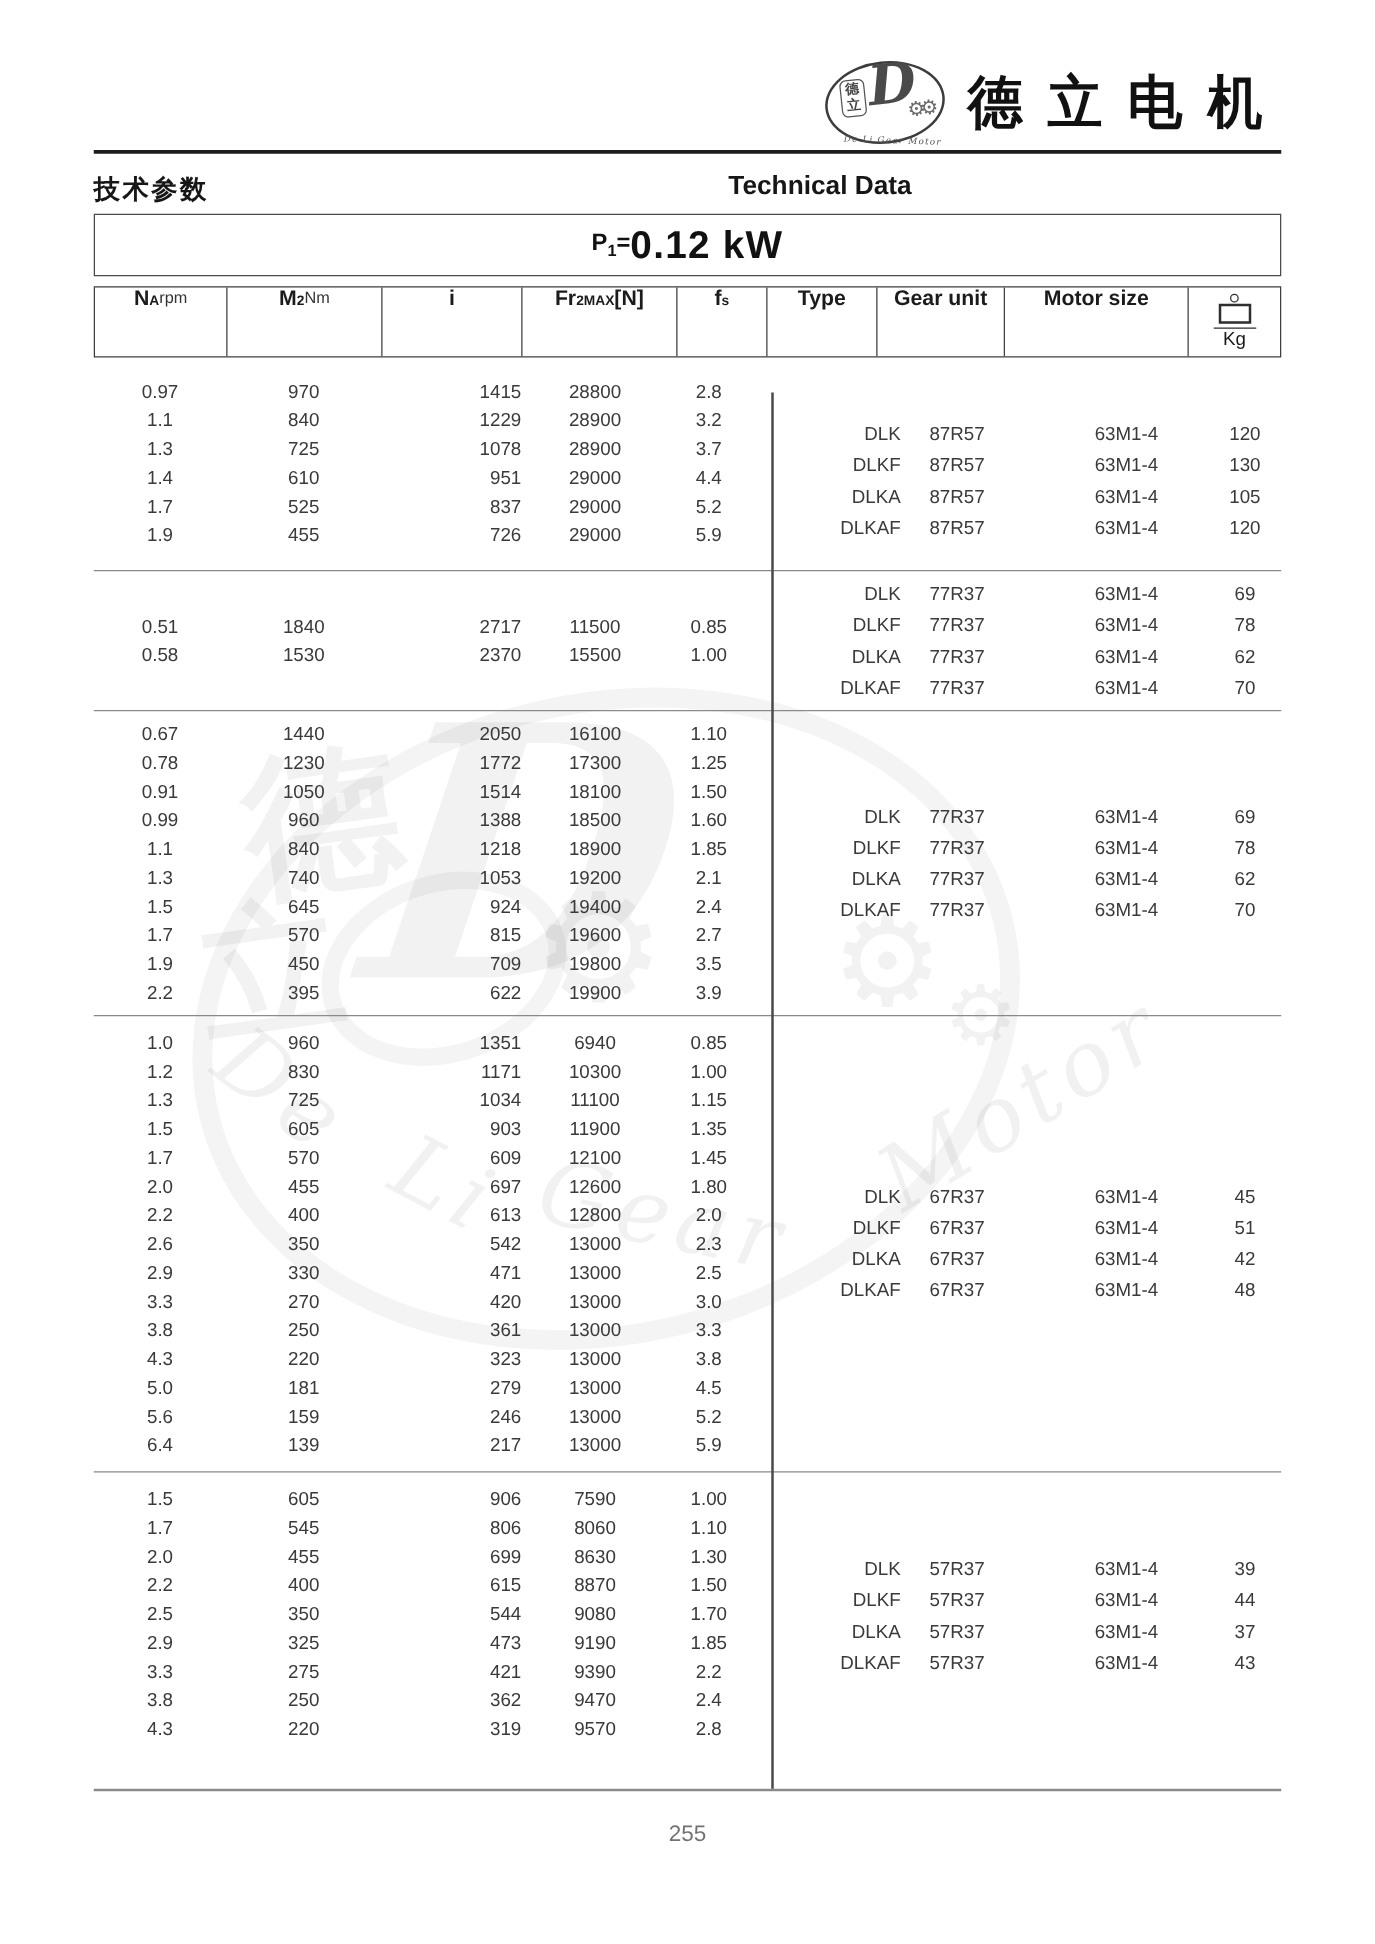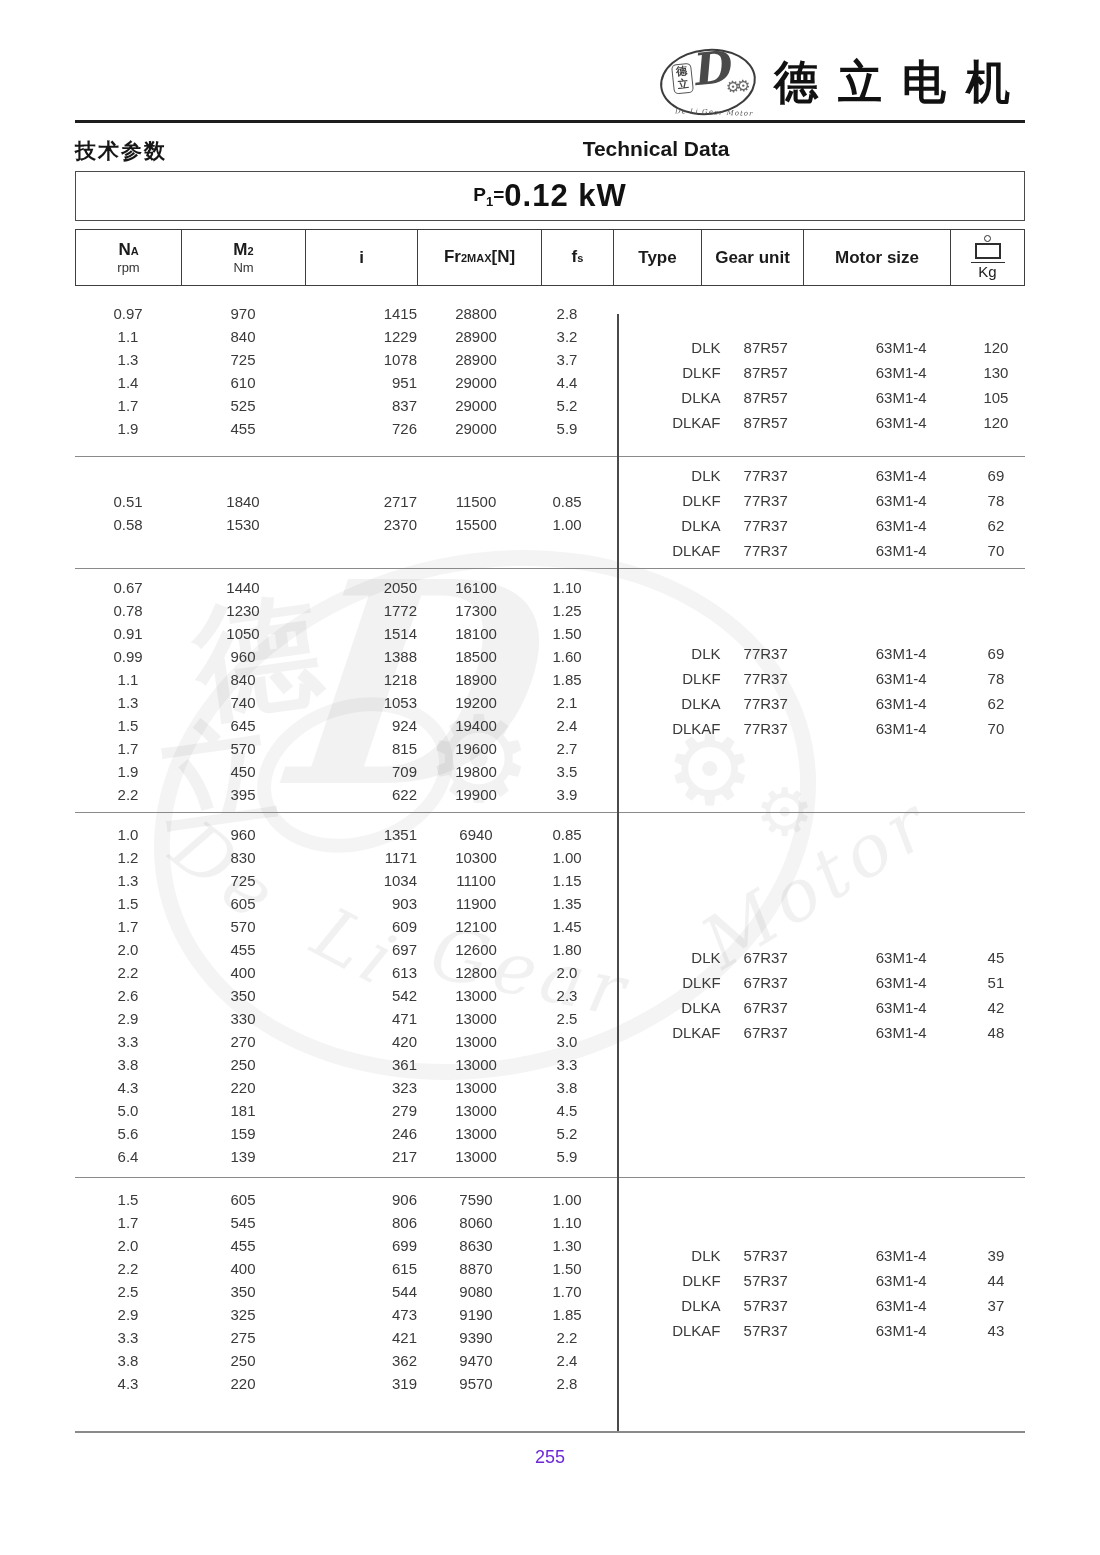--- a/index.html
+++ b/index.html
@@ -57,22 +57,22 @@
 
   .power-box { margin:0 75px; height:50px; border:1.5px solid #4a4a4a;
                display:flex; align-items:center; justify-content:center; color:#111; }
   .p-prefix { font-size:19px; font-weight:bold; }
   .p-prefix sub { font-size:13px; }
   .p-value { font-size:31px; font-weight:bold; letter-spacing:1px; }
 
   
   .col-header { margin:8px 75px 0 75px; height:57px; border:1.5px solid #3e3e3e;
                 display:flex; align-items:stretch; }
-  .col-cell { border-right:1.5px solid #3e3e3e; display:flex; flex-direction:column;
-              align-items:center; justify-content:center; color:#1b1b1b; }
+  .col-cell { border-right:1.5px solid #3e3e3e; display:flex; flex-direction:row;
+              justify-content:center; color:#1b1b1b; }
   .col-cell:last-child { border-right:none; flex:1; }
   .col-main { font-size:17px; font-weight:bold; line-height:18px; }
   .col-main .subsc { font-size:11px; font-weight:bold; }
   .col-unit { font-size:13px; color:#333; line-height:15px; }
   .kg-cell { display:flex; flex-direction:column; align-items:center; justify-content:center; }
   .w-ring { width:7px; height:7px; border:1.5px solid #2e2e2e; border-radius:50%; }
   .w-body { width:26px; height:16px; border:2px solid #2e2e2e; margin-top:1px; }
   .w-line { width:34px; border-top:1.5px solid #2e2e2e; margin-top:3px; }
   .kg-label { font-size:15px; color:#1b1b1b; line-height:17px; }
 
@@ -88,21 +88,21 @@
   .c0 { width:106px; } .c1 { width:124px; } .c2 { width:112px;text-align:right; } .c3 { width:118px; } .c4 { width:64px; }
   .t-row { display:flex; height:25px; align-items:center; }
   .t-cell { font-size:15px; color:#3a3a3a; }
   .t0 { width:72px; text-align:right; } .t1 { width:98px; text-align:left;margin-left:23px; }
   .t2 { width:140px; text-align:center; } .t3 { width:62px; text-align:center; }
   .block-0 .right-rows { transform:translateY(14px); }
   .block-4 .left-rows { justify-content:flex-start; padding-top:10px; }
   .block-4 .right-rows { transform:translateY(-12px); }
 
   .bottom-rule { margin:0 75px; border-top:2.5px solid #8a8a8a; }
-  .page-number { text-align:center; margin-top:14px; font-size:18px; color:#6d28d9; }
+  .page-number { text-align:center; margin-top:24px; font-size:18px; color:#737373; }
 </style>
 </head>
 <body>
 
 <div class="page">
 
   <div class="watermark">
     <div class="wm-ellipse"></div>
     <div class="wm-ellipse-inner"></div>
     <div class="wm-cn wm-cn1">德</div>

